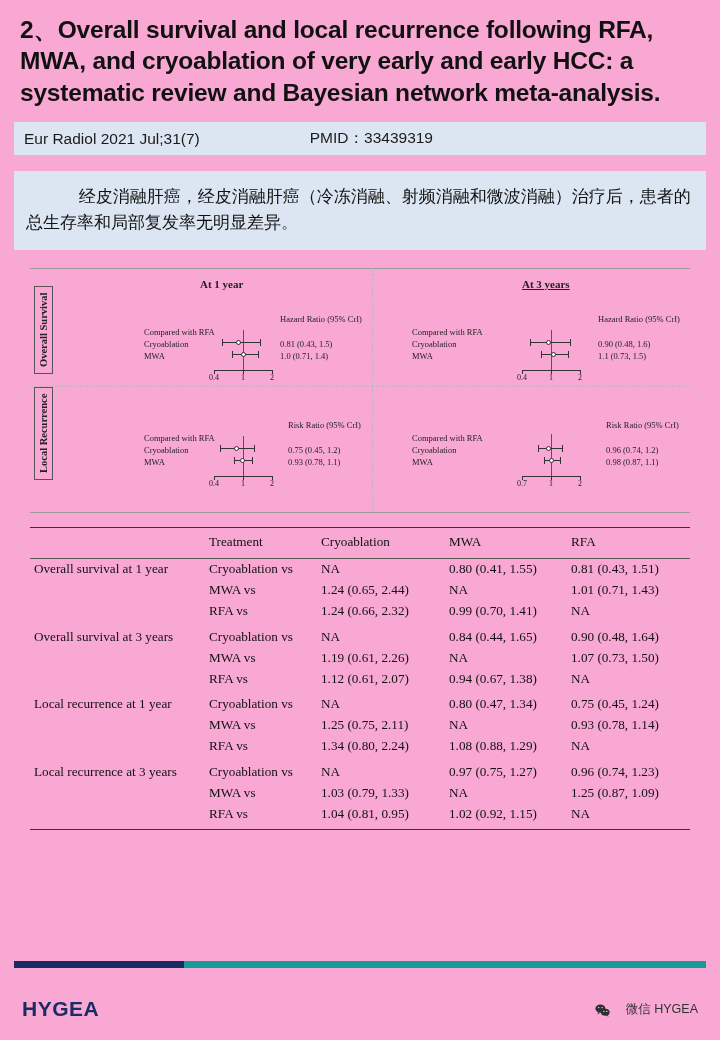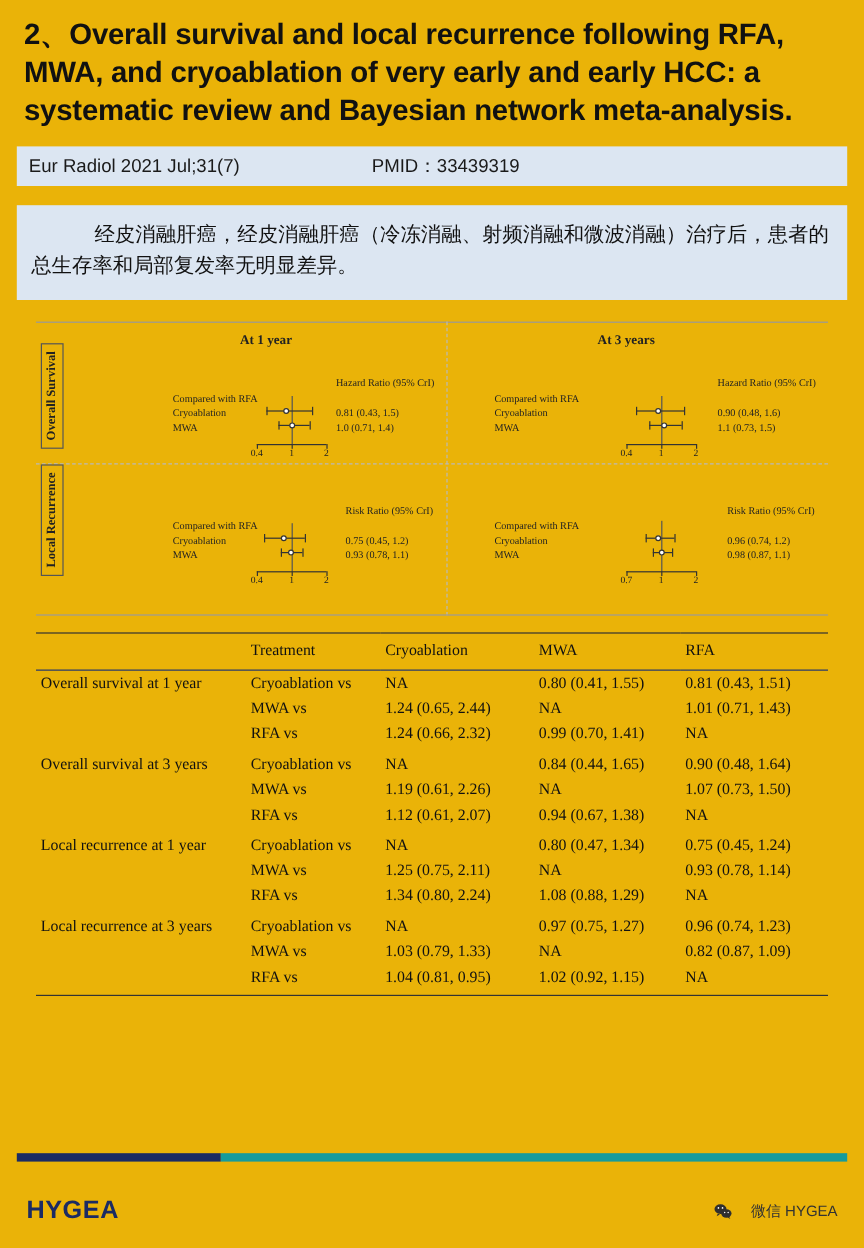--- a/index.html
+++ b/index.html
@@ -6,21 +6,21 @@
   html, body {
     margin: 0; padding: 0;
     width: 720px; height: 1040px;
     background: #ffffff;
     font-family: "Liberation Sans", sans-serif;
   }
   .page {
     position: relative;
     width: 720px; height: 1040px;
     overflow: hidden;
-    background: #eab308;
+    background: #f9a8d4;
   }
 
   
   .title {
     padding: 14px 18px 0 20px;
     font-size: 24.5px;
     line-height: 1.28;
     font-weight: bold;
     color: #111111;
     letter-spacing: -0.2px;
@@ -194,21 +194,21 @@
     <span class="indent"></span><span>经皮消融肝癌，经皮消融肝癌（冷冻消融、射频消融和微波消融）治疗后，患者的总生存率和局部复发率无明显差异。</span>
   </div>
 
   <div class="figure">
     <div class="fig-topline"></div>
     <div class="fig-hline"></div>
     <div class="fig-vline"></div>
     <div class="fig-botline"></div>
 
     <div class="col-head" style="left:170px; top:10px;">At 1 year</div>
-    <div class="col-head" style="left:468px; top:10px;">At 3 years</div>
+    <div class="col-head" style="left:492px; top:10px;text-decoration:underline;">At 3 years</div>
 
     <div class="row-label" style="left:4px; top:106px;">Overall Survival</div>
     <div class="row-label" style="left:4px; top:212px;">Local Recurrence</div>
 
     <div class="panel" style="left:32px; top:42px; width:300px; height:70px;">
       <div class="cmp" style="left:82px; top:16px;">Compared with RFA</div>
       <div class="cmp" style="left:82px; top:28px;">Cryoablation</div>
       <div class="cmp" style="left:82px; top:40px;">MWA</div>
       <div class="metric-head" style="left:218px; top:4px;">Hazard Ratio (95% CrI)</div>
       <div class="vals" style="left:218px; top:28px;">0.81 (0.43, 1.5)</div>
@@ -399,21 +399,21 @@
           <td class="c1">Cryoablation vs</td>
           <td class="c2">NA</td>
           <td class="c3">0.97 (0.75, 1.27)</td>
           <td>0.96 (0.74, 1.23)</td>
         </tr>
         <tr>
           <td class="c0"></td>
           <td class="c1">MWA vs</td>
           <td class="c2">1.03 (0.79, 1.33)</td>
           <td class="c3">NA</td>
-          <td>0.82 (0.87, 1.09)</td>
+          <td>1.25 (0.87, 1.09)</td>
         </tr>
         <tr class="last">
           <td class="c0"></td>
           <td class="c1">RFA vs</td>
           <td class="c2">1.04 (0.81, 0.95)</td>
           <td class="c3">1.02 (0.92, 1.15)</td>
           <td>NA</td>
         </tr>
       </tbody>
     </table>

